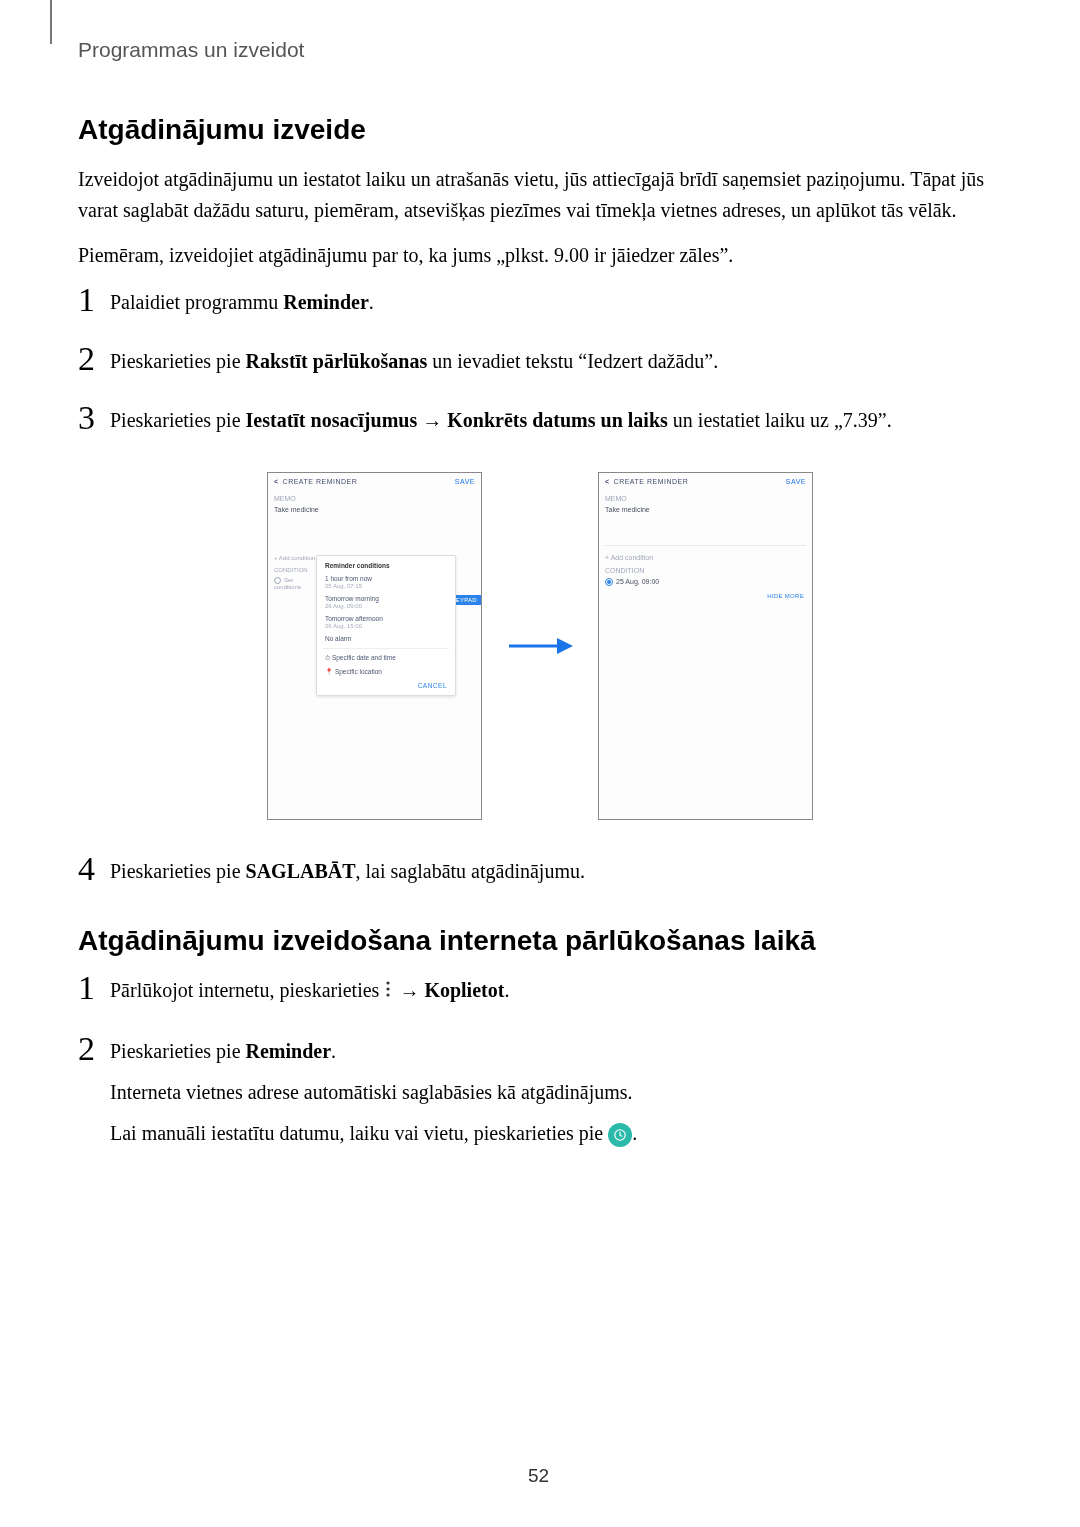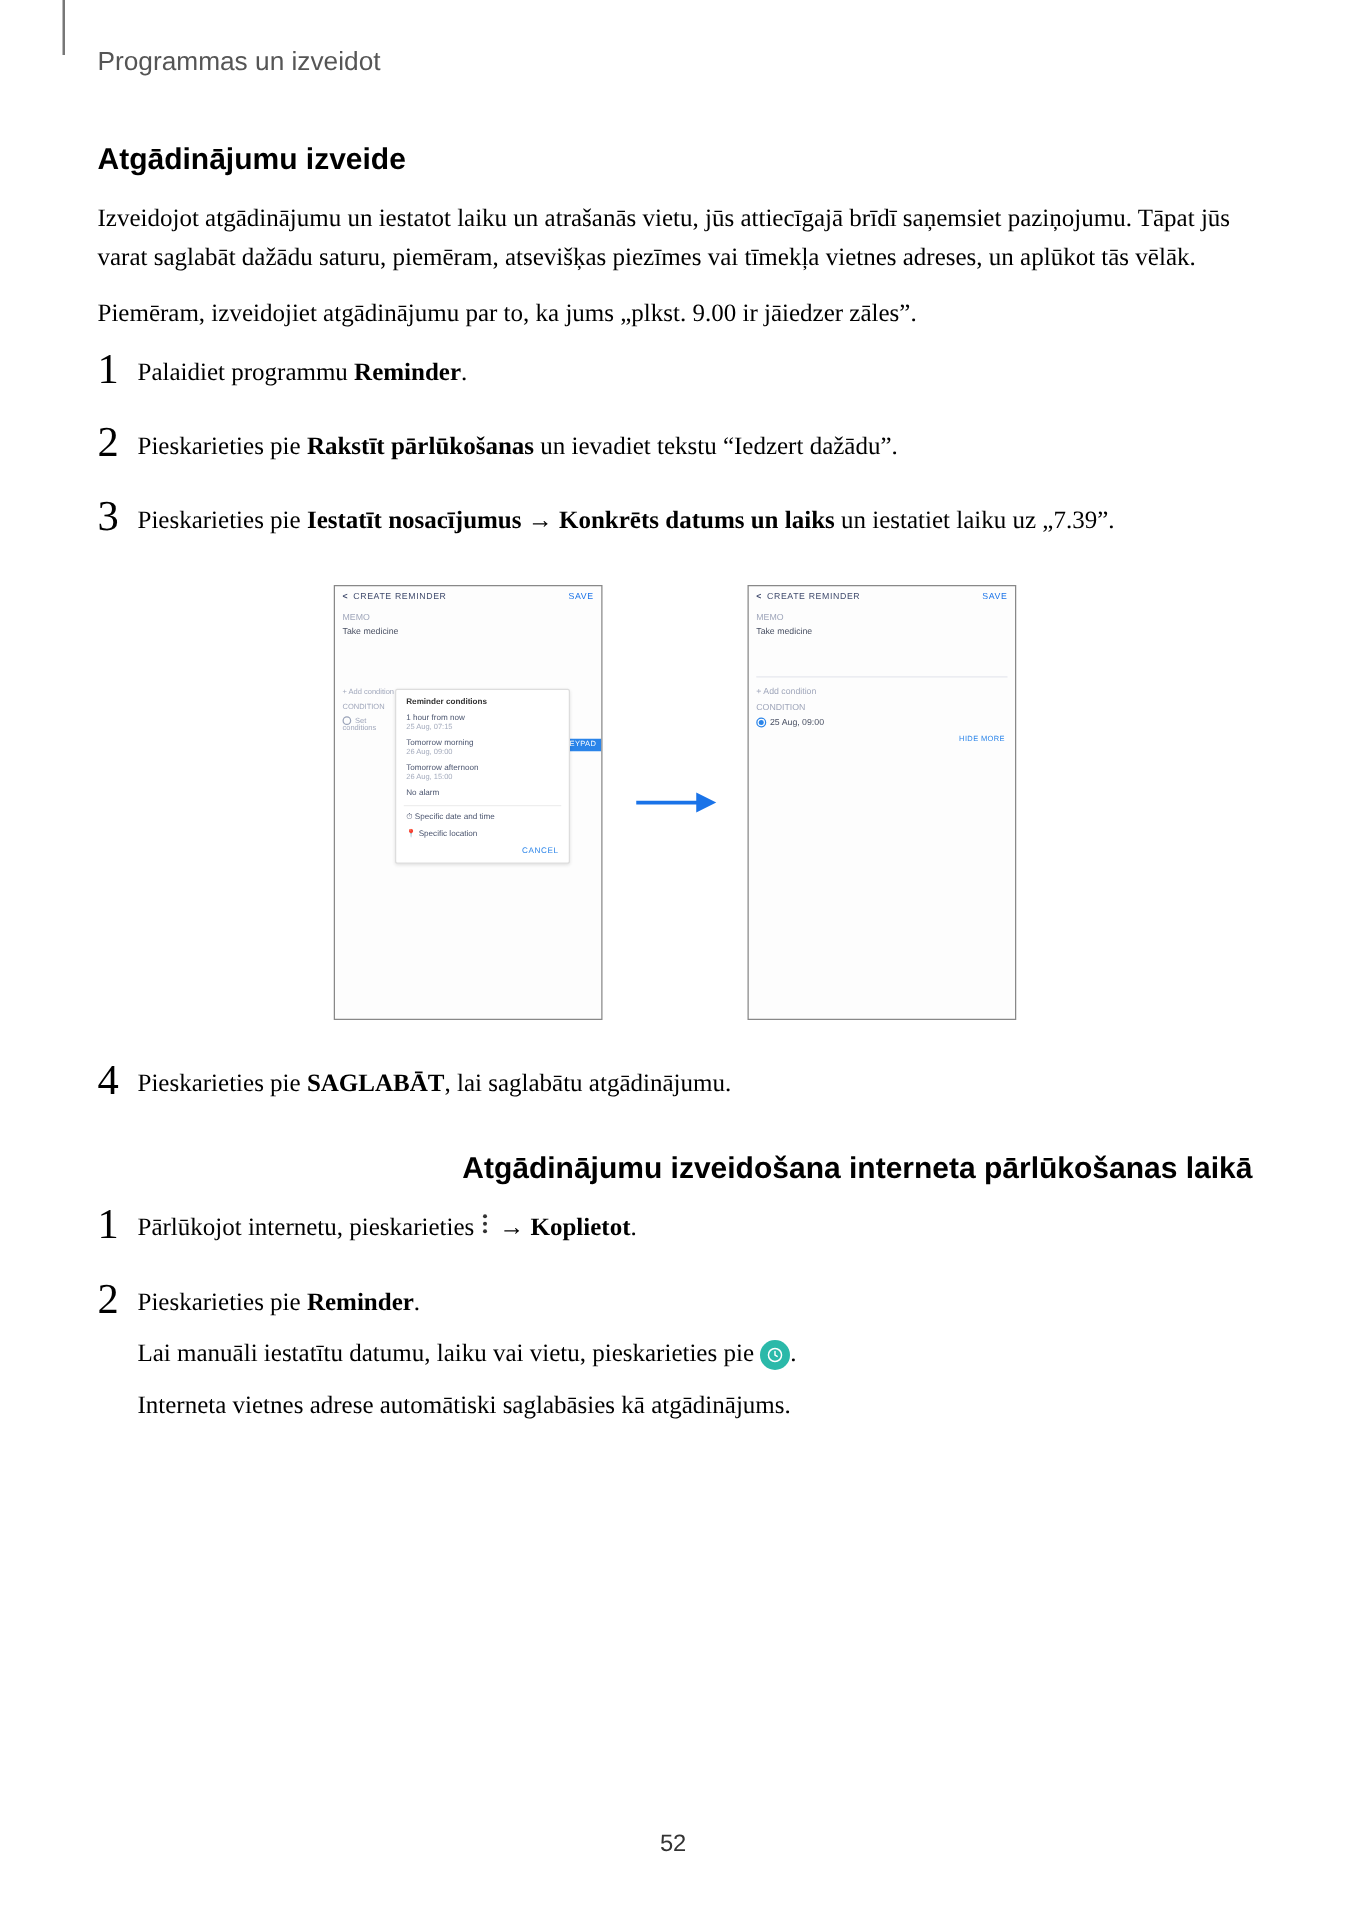--- a/index.html
+++ b/index.html
@@ -23,21 +23,21 @@
   }
   .top-divider {
     position: absolute;
     left: 50px;
     top: 0;
     width: 2px;
     height: 44px;
     background: #777;
   }
   h2 {
-    font-size: 24px;
+    font-size: 28px;
     font-weight: bold;
     margin: 0 0 18px 0;
   }
   p, .body-text {
     font-size: 20px;
     line-height: 1.55;
     margin: 0 0 14px 0;
     color: #000;
     font-family: Liberation Serif, serif;
   }
@@ -242,21 +242,21 @@
     <li>
       <span class="step-num">4</span>
       <div class="step-body">
         <p>
           <span>Pieskarieties pie </span><span class="bold">SAGLABĀT</span><span>, lai saglabātu atgādinājumu.</span>
         </p>
       </div>
     </li>
   </ol>
 
-  <h2 style="margin-top:28px;text-align:right;">Atgādinājumu izveidošana interneta pārlūkošanas laikā</h2>
+  <h2 style="margin-top:28px;">Atgādinājumu izveidošana interneta pārlūkošanas laikā</h2>
 
 
   <ol class="steps">
     <li>
       <span class="step-num">1</span>
       <div class="step-body">
         <p>
           <span>Pārlūkojot internetu, pieskarieties </span><span class="more-icon"><svg width="8" height="20" viewBox="0 0 8 20">
                 <circle cx="4" cy="4" r="1.6" fill="#333"></circle>
                 <circle cx="4" cy="10" r="1.6" fill="#333"></circle>
@@ -264,28 +264,28 @@
               </svg></span><span> → </span><span class="bold">Koplietot</span><span>.</span>
         </p>
       </div>
     </li>
     <li>
       <span class="step-num">2</span>
       <div class="step-body">
         <p>
           <span>Pieskarieties pie </span><span class="bold">Reminder</span><span>.</span>
         </p>
+        <p>Interneta vietnes adrese automātiski saglabāsies kā atgādinājums.</p>
         <p>
           <span>Lai manuāli iestatītu datumu, laiku vai vietu, pieskarieties pie </span><span class="clock-icon-outer">
               <svg viewBox="0 0 24 24">
                 <circle cx="12" cy="12" r="9" fill="none" stroke="#fff" stroke-width="2"></circle>
                 <path d="M12 7 V12 L15 14" stroke="#fff" stroke-width="2" fill="none" stroke-linecap="round"></path>
               </svg>
             </span><span>.</span>
         </p>
-        <p>Interneta vietnes adrese automātiski saglabāsies kā atgādinājums.</p>
       </div>
     </li>
   </ol>
 
 </div>
 
 <div class="page-num">52</div>
 
 </body></html>

